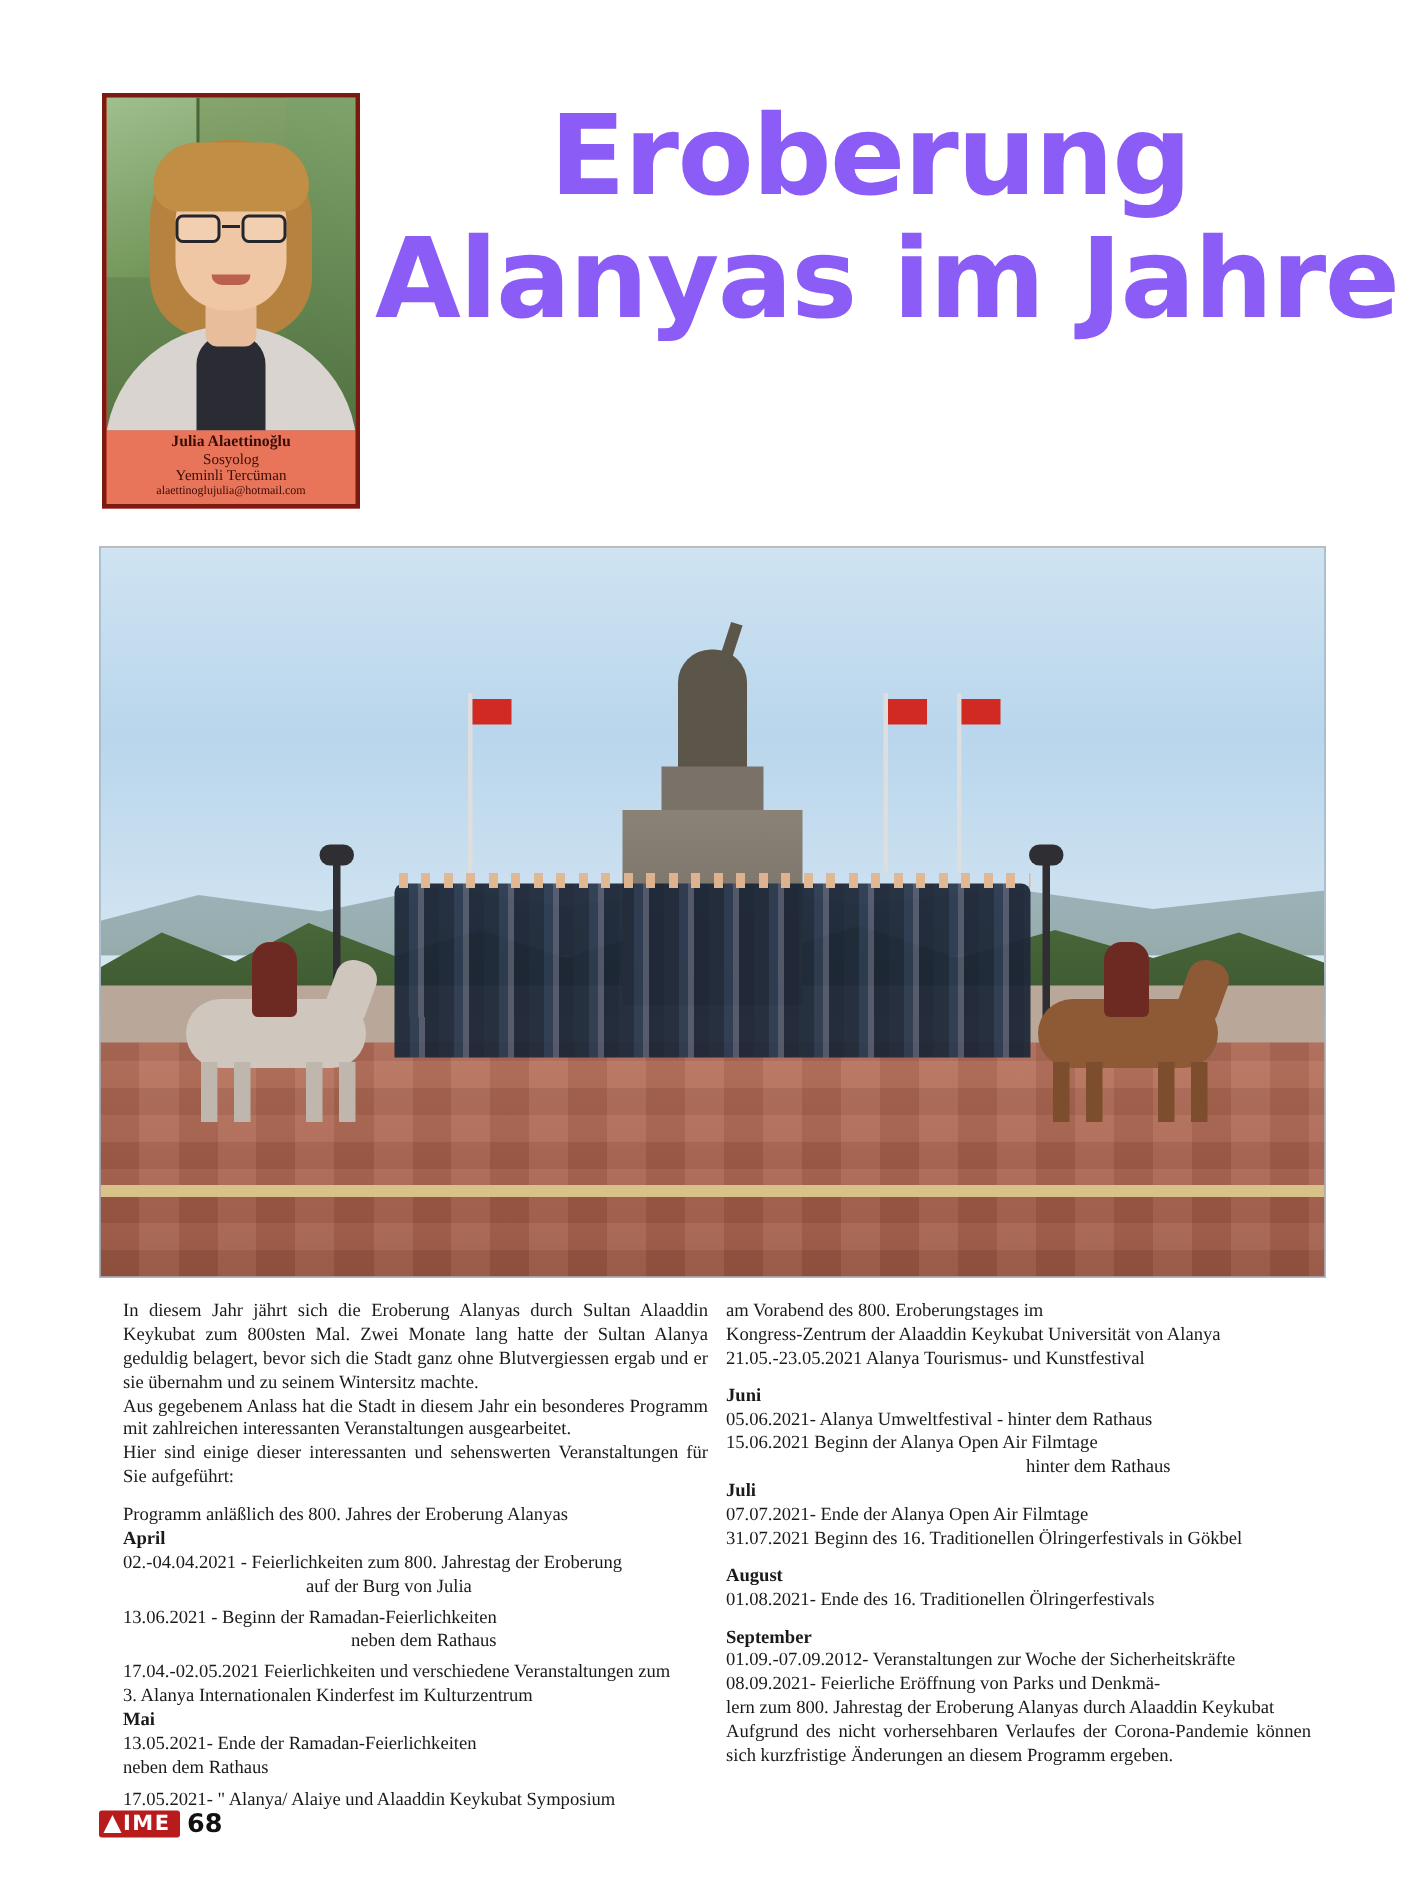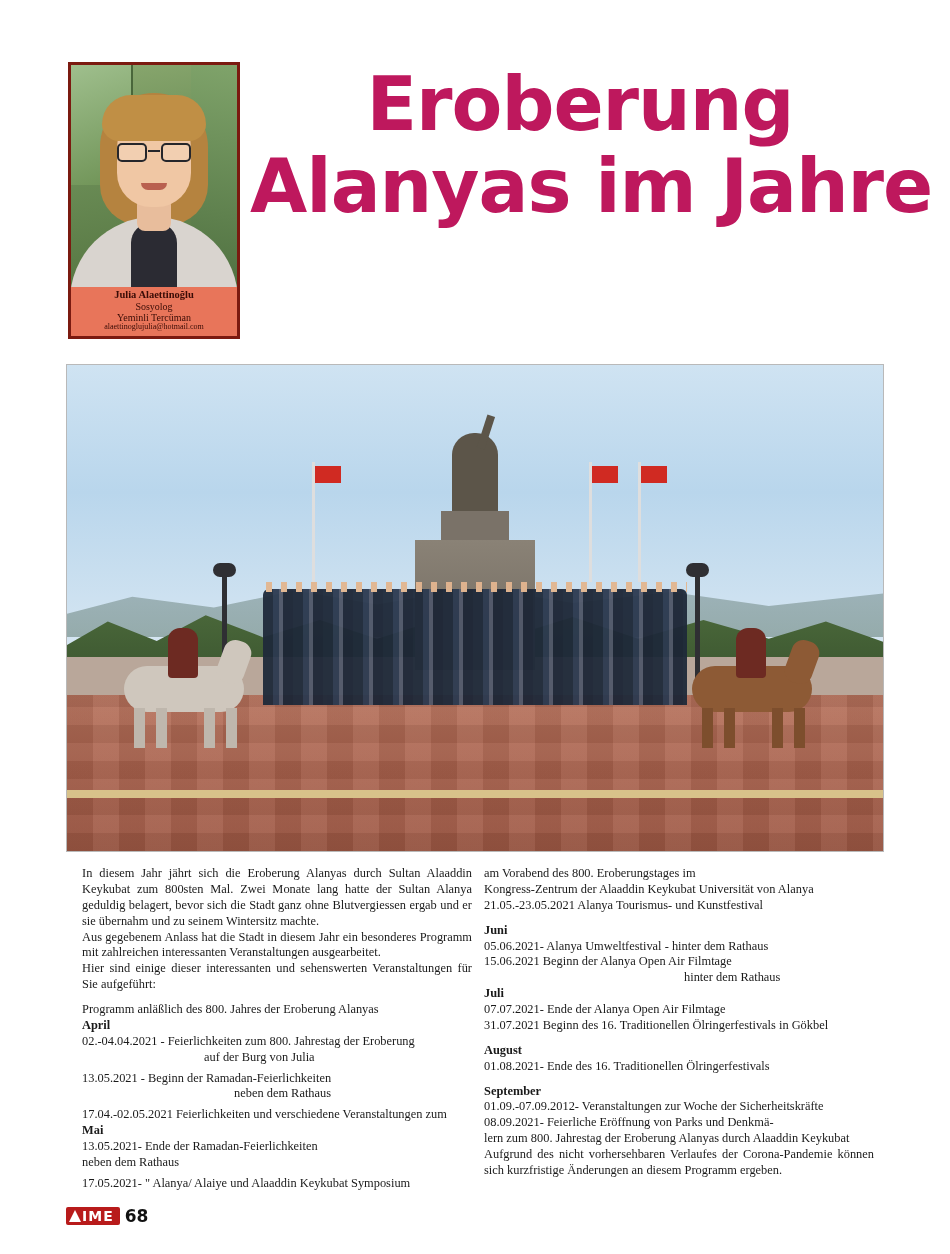--- a/index.html
+++ b/index.html
@@ -183,21 +183,21 @@
   .author-caption .rl { font-size: 10px; display: block; }
   .author-caption .rl2 { font-size: 10px; display: block; }
   .author-caption .em { font-size: 8px; display: block; }
 
   .headline {
     position: absolute;
     left: 250px;
     top: 66px;
     width: 660px;
     text-align: center;
-    color: #be185d;
+    color: #8b5cf6;
     font-family: "DejaVu Sans", sans-serif;
     font-weight: bold;
     letter-spacing: -1px;
   }
   .headline .l1 {
     font-size: 74px;
     line-height: 1.05;
     display: block;
   }
   .headline .l2 {
@@ -531,24 +531,25 @@
       <p>In diesem Jahr jährt sich die Eroberung Alanyas durch Sultan Alaaddin Keykubat zum 800sten Mal. Zwei Monate lang hatte der Sultan Alanya geduldig belagert, bevor sich die Stadt ganz ohne Blutvergiessen ergab und er sie übernahm und zu seinem Wintersitz machte.</p>
       <p>Aus gegebenem Anlass hat die Stadt in diesem Jahr ein besonderes Programm mit zahlreichen interessanten Veranstaltungen ausgearbeitet.</p>
       <p>Hier sind einige dieser interessanten und sehenswerten Veranstaltungen für Sie aufgeführt:</p>
       <div class="gap"></div>
       <p class="plain">Programm anläßlich des 800. Jahres der Eroberung Alanyas</p>
 
       <p class="month">April</p>
       <p class="entry">02.-04.04.2021  -  Feierlichkeiten zum 800. Jahrestag der Eroberung</p>
       <p class="entry indent-1">auf der Burg von Julia</p>
       <div class="gap-sm"></div>
-      <p class="entry">13.05.2021  -  Beginn der Ramadan-Feierlichkeiten</p>
+      <p class="entry">13.06.2021  -  Beginn der Ramadan-Feierlichkeiten</p>
       <p class="entry indent-2">neben dem Rathaus</p>
       <div class="gap-sm"></div>
       <p class="entry">17.04.-02.05.2021  Feierlichkeiten und verschiedene Veranstaltungen zum</p>
+      <p class="entry">3. Alanya Internationalen Kinderfest im Kulturzentrum</p>
 
       <p class="month">Mai</p>
       <p class="entry">13.05.2021-  Ende der Ramadan-Feierlichkeiten</p>
       <p class="entry">neben dem Rathaus</p>
       <div class="gap-sm"></div>
       <p class="entry">17.05.2021-  " Alanya/ Alaiye und Alaaddin Keykubat Symposium</p>
     </div>
 
     <div class="col right">
       <p class="plain">am Vorabend des 800. Eroberungstages im</p>

